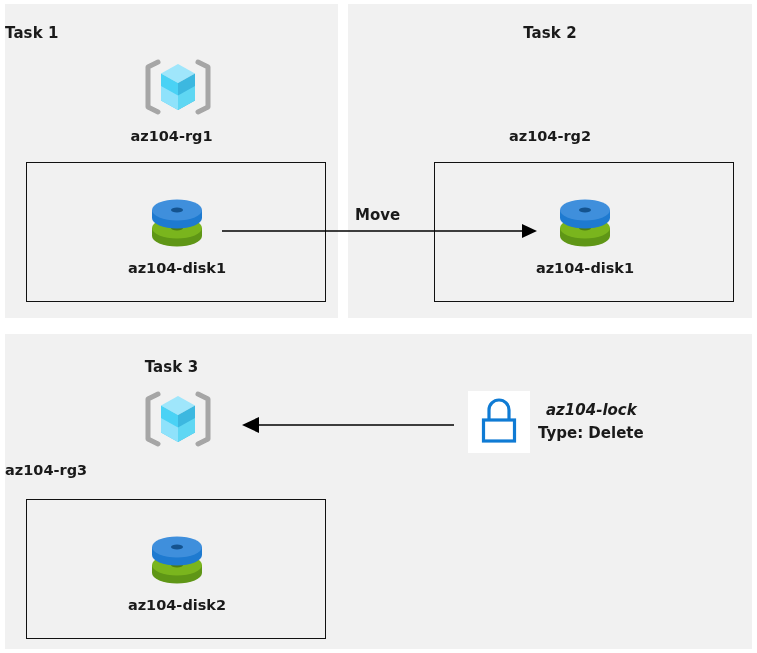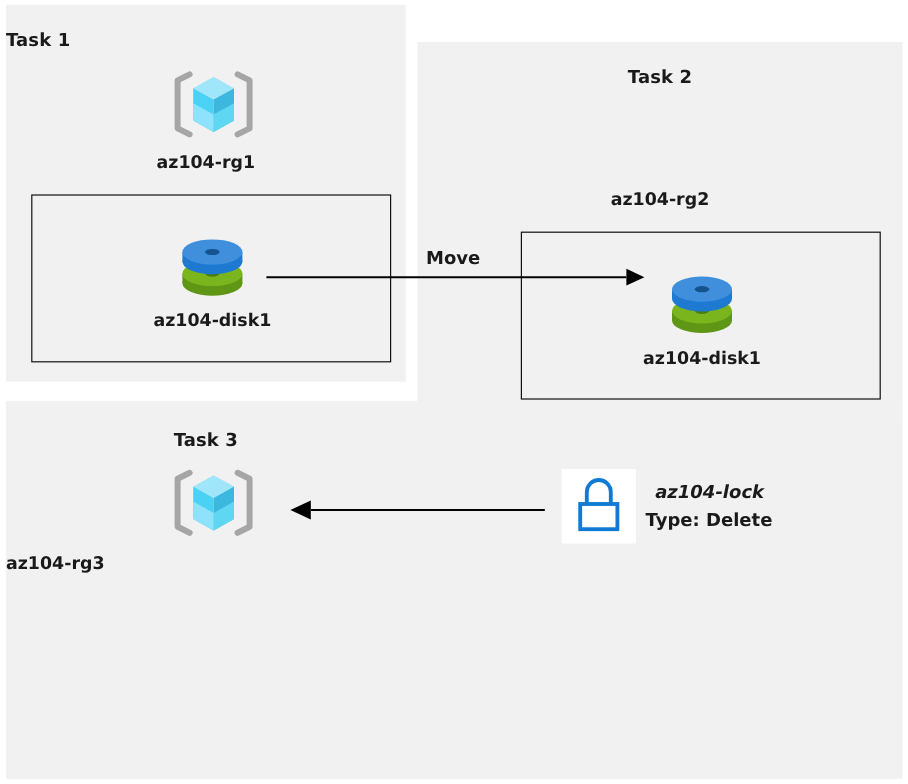--- a/index.html
+++ b/index.html
@@ -21,21 +21,21 @@
     height: 653px;
     background: #ffffff;
   }
   
   .panel {
     position: absolute;
     background: #f1f1f1;
     box-sizing: border-box;
   }
   #panel-task1 { left: 5px;   top: 4px;   width: 333px; height: 314px; }
-  #panel-task2 { left: 348px; top: 4px;   width: 404px; height: 314px; margin-top: 31px; }
+  #panel-task2 { left: 348px; top: 4px;   width: 404px; height: 314px; }
   #panel-task3 { left: 5px;   top: 334px; width: 747px; height: 315px; padding-left: 33px; }
 
   
   .task-title {
     position: absolute;
     font-size: 15px;
     font-weight: bold;
     color: #1a1a1a;
     white-space: nowrap;
     letter-spacing: 0.1px;
@@ -212,20 +212,35 @@
         <polygon points="33,6 50,15.5 33,25 16,15.5" fill="#9fe6fb"></polygon>
         <polygon points="16,15.5 33,25 33,52 16,42.5" fill="#4ad2f5"></polygon>
         <polygon points="50,15.5 50,42.5 33,52 33,25" fill="#3cb8e0"></polygon>
         <polygon points="16,28 33,37.5 33,52 16,42.5" fill="#8fe2fb"></polygon>
         <polygon points="50,28 50,42.5 33,52 33,37.5" fill="#5fd7f3"></polygon>
       </svg>
     </div>
 
     <div class="rg-label" id="rg-label-3">az104-rg3</div>
 
+    <div class="resource-box" id="box-disk2">
+      <div class="disk-icon" style="left:119px; top:31px;">
+        <svg viewBox="0 0 62 56" width="62" height="56" xmlns="http://www.w3.org/2000/svg">
+          <ellipse cx="31" cy="42" rx="25" ry="10.5" fill="#5f9616"></ellipse>
+          <rect x="6" y="34" width="50" height="8" fill="#5f9616"></rect>
+          <ellipse cx="31" cy="34" rx="25" ry="10.5" fill="#7ab51d"></ellipse>
+          <ellipse cx="31" cy="34" rx="6" ry="2.6" fill="#4e7c12"></ellipse>
+          <ellipse cx="31" cy="24" rx="25" ry="10.5" fill="#1e7ad0"></ellipse>
+          <rect x="6" y="16" width="50" height="8" fill="#1e7ad0"></rect>
+          <ellipse cx="31" cy="16" rx="25" ry="10.5" fill="#3f8fdc"></ellipse>
+          <ellipse cx="31" cy="16" rx="6" ry="2.6" fill="#14538f"></ellipse>
+        </svg>
+      </div>
+      <div class="disk-label" style="left:0; top:97px; width:300px;">az104-disk2</div>
+    </div>
 
     <svg class="arrow-svg" style="left:237px; top:76px; width:212px; height:30px;" viewBox="0 0 212 30" width="212" height="30" xmlns="http://www.w3.org/2000/svg">
       <line x1="17" y1="15" x2="212" y2="15" stroke="#000000" stroke-width="1.6"></line>
       <polygon points="17,7 0,15 17,23" fill="#000000"></polygon>
     </svg>
 
     <div id="lock-card" style="left:463px; top:57px;">
       <div id="lock-icon">
         <svg viewBox="0 0 42 48" width="42" height="48" xmlns="http://www.w3.org/2000/svg">
           <path d="M11,22 L11,12 A10,10 0 0 1 31,12 L31,22" fill="none" stroke="#0f7bd4" stroke-width="3.2"></path>

